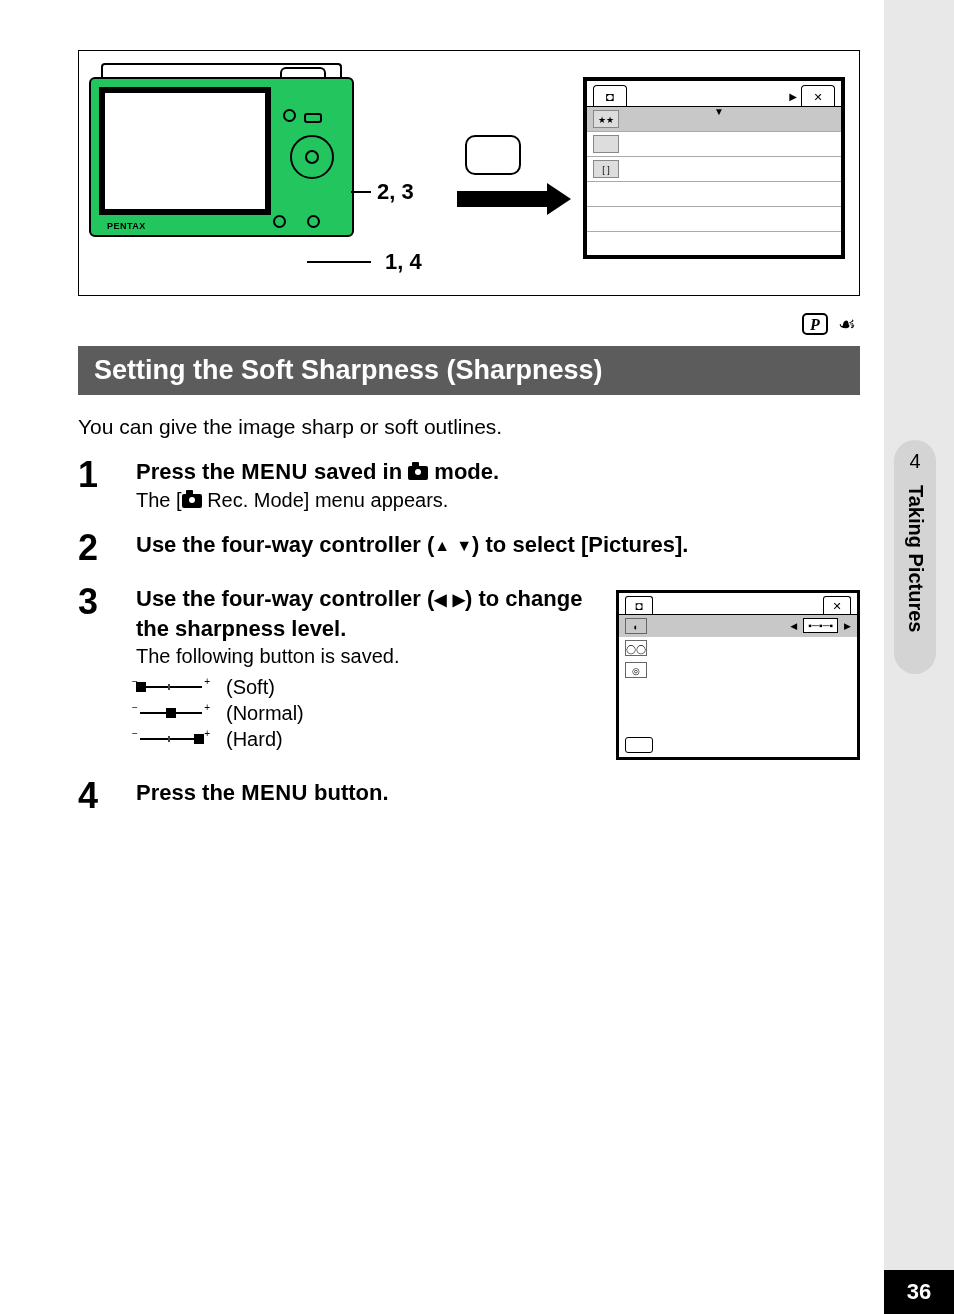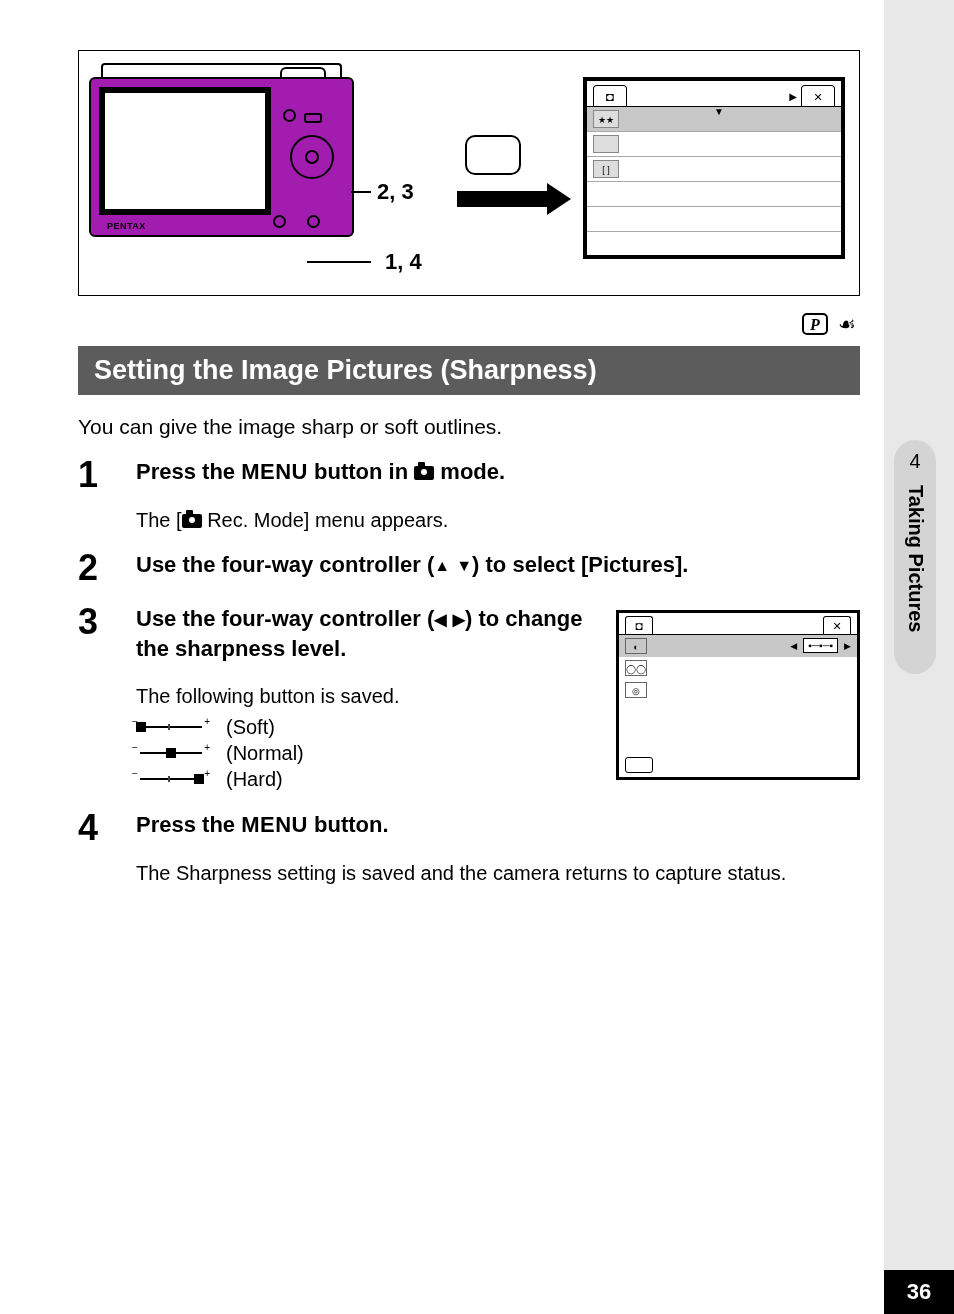--- a/index.html
+++ b/index.html
@@ -35,21 +35,21 @@
       top: 26px;
       width: 265px;
       height: 174px;
     }
     .camera-body {
       width: 265px;
       height: 160px;
       border: 2px solid #000;
       border-radius: 6px;
       position: relative;
-      background: #a21caf;
+      background: #22c55e;
     }
     .camera-top {
       position: absolute;
       top: -14px;
       left: 12px;
       right: 12px;
       height: 14px;
       border: 2px solid #000;
       border-bottom: none;
       border-radius: 4px 4px 0 0;
@@ -261,21 +261,21 @@
     .step-num {
       font-family: Arial, sans-serif;
       font-size: 36px;
       font-weight: bold;
       width: 58px;
       line-height: 1;
       flex: none;
     }
     .step-body { flex: 1; }
     .step-title { font-size: 22px; font-weight: bold; line-height: 1.35; }
-    .step-sup { font-size: 20px; margin-top: 22px; }
+    .step-sup { font-size: 20px; margin-top: 2px; }
     .cam-icon {
       display: inline-block;
       width: 20px;
       height: 14px;
       background: #000;
       border-radius: 2px;
       position: relative;
       vertical-align: -1px;
     }
     .cam-icon::before {
@@ -419,29 +419,29 @@
         <div class="ms-row"></div>
         <div class="ms-row"></div>
       </div>
     </div>
 
     <div class="mode-badges">
       <span class="p-box">P</span>
       <span class="movie-ico">☙</span>
     </div>
 
-    <div class="heading-bar">Setting the Image Pictures (Sharpness)</div>
+    <div class="heading-bar">Setting the Soft Sharpness (Sharpness)</div>
 
     <p class="intro">You can give the image sharp or soft outlines.</p>
 
     <div class="step">
       <div class="step-num">1</div>
       <div class="step-body">
         <div class="step-title">
-          <span>Press the </span><span style="letter-spacing:0.5px;">MENU</span><span> button in </span><span class="cam-icon"></span><span> mode.</span>
+          <span>Press the </span><span style="letter-spacing:0.5px;">MENU</span><span> saved in </span><span class="cam-icon"></span><span> mode.</span>
         </div>
         <div class="step-sup">
           <span>The [</span><span class="cam-icon"></span><span> Rec. Mode] menu appears.</span>
         </div>
       </div>
     </div>
 
     <div class="step">
       <div class="step-num">2</div>
       <div class="step-body">
@@ -511,21 +511,20 @@
         </div>
       </div>
     </div>
 
     <div class="step" style="clear:both;">
       <div class="step-num">4</div>
       <div class="step-body">
         <div class="step-title">
           <span>Press the </span><span style="letter-spacing:0.5px;">MENU</span><span> button.</span>
         </div>
-        <div class="step-sup">The Sharpness setting is saved and the camera returns to capture status.</div>
       </div>
     </div>
 
   </div>
 </div>
 
 <div class="side-tab">
   <div class="side-num">4</div>
   <div class="side-label">Taking Pictures</div>
 </div>

